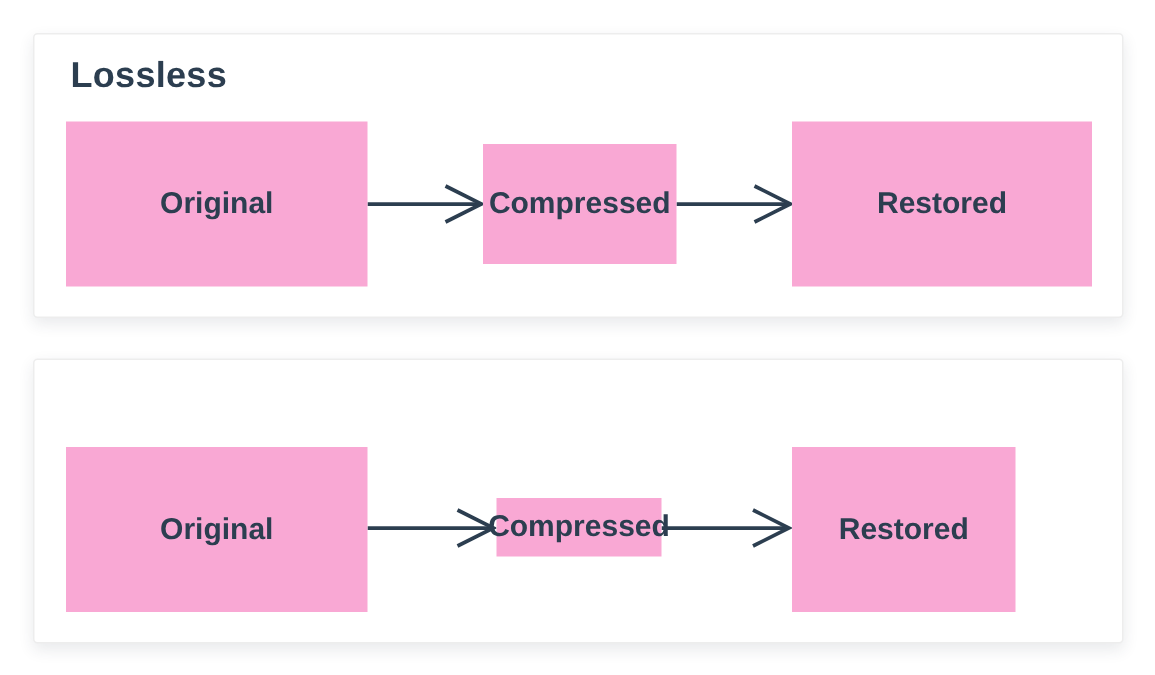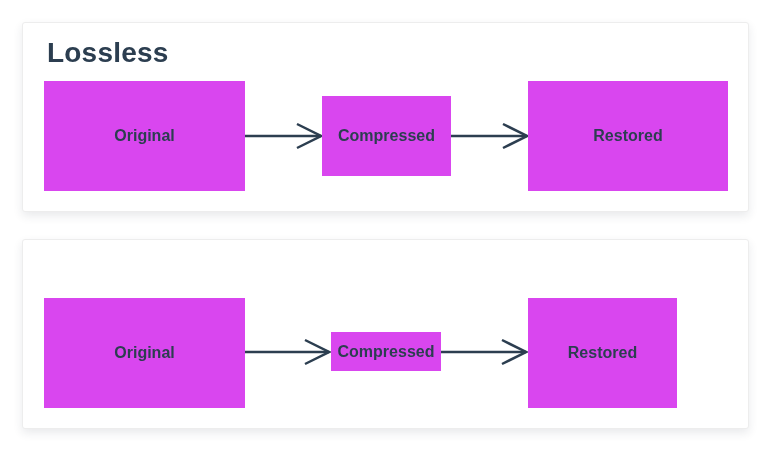--- a/index.html
+++ b/index.html
@@ -21,30 +21,30 @@
     background: #ffffff;
     border: 1px solid #ededed;
     border-radius: 3px;
     box-shadow: 0 4px 10px rgba(40, 50, 70, 0.10);
   }
   .panel-lossless { top: 22px; }
   .panel-lossy    { top: 239px; }
   .panel-title {
     position: absolute;
     left: 24px; top: 14px;
-    font-size: 28px;
+    font-size: 24px;
     font-weight: 700;
     color: #2c3e50;
     letter-spacing: 0.2px;
   }
   .node {
     position: absolute;
-    background: #d946ef;
+    background: #f9a8d4;
     color: #2c3e50;
-    font-size: 16px;
+    font-size: 20px;
     font-weight: 700;
     display: flex;
     align-items: center;
     justify-content: center;
     text-align: center;
   }
   
   .panel-lossless .node-original   { left: 21px;  top: 58px; width: 201px; height: 110px; }
   .panel-lossless .node-compressed { left: 299px; top: 73px; width: 129px; height: 80px; }
   .panel-lossless .node-restored   { left: 505px; top: 58px; width: 200px; height: 110px; }

